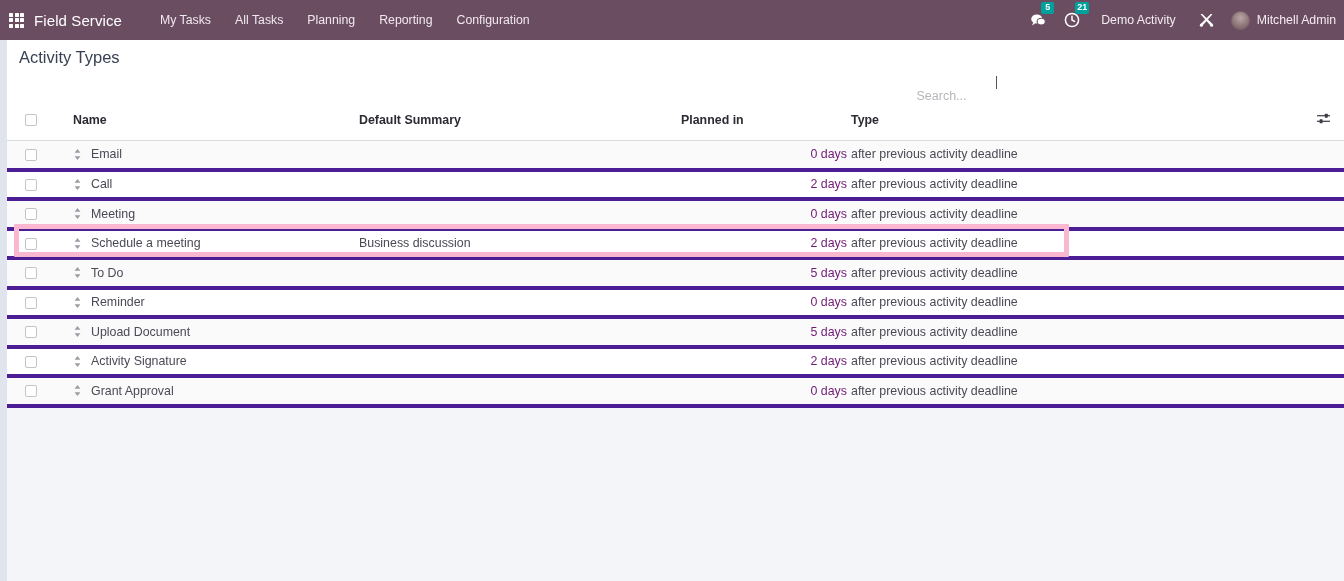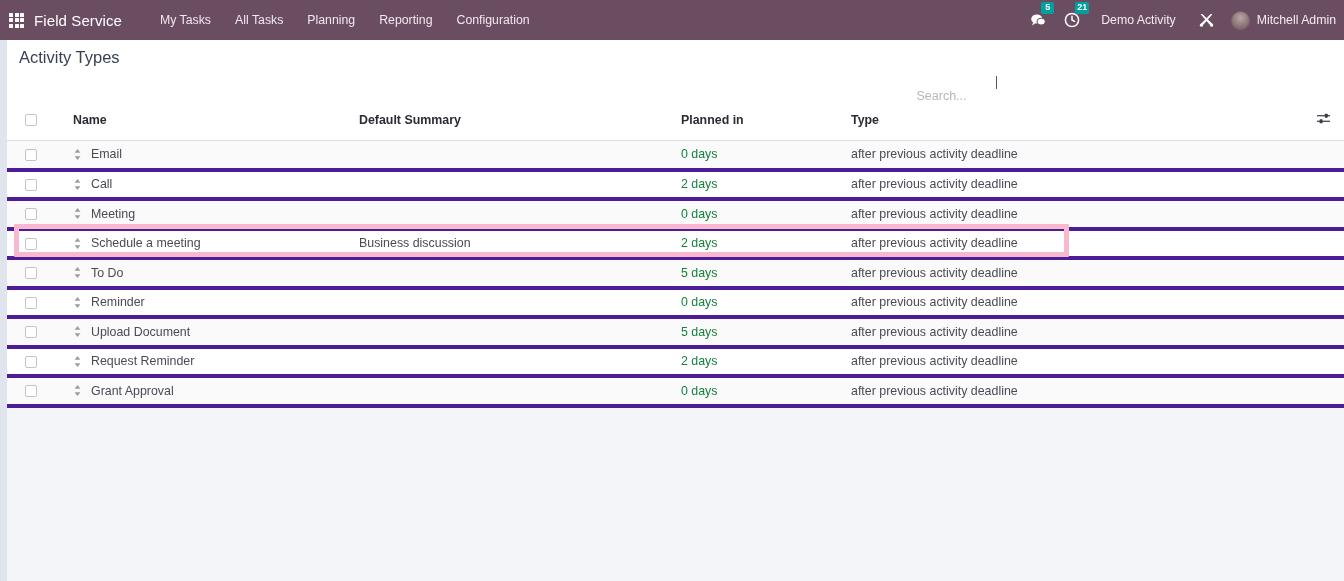--- a/index.html
+++ b/index.html
@@ -164,21 +164,21 @@
     width: 12px; height: 12px; border: 1px solid #c3c4c9;
     border-radius: 2px; background: #fff; display: inline-block;
     vertical-align: middle; cursor: pointer;
   }
   .namecell { display: flex; align-items: center; }
   .drag-handle {
     color: #9b9ba4; margin-right: 9px; cursor: grab;
     display: inline-flex; flex-direction: column; line-height: 4px;
     font-size: 9px;
   }
-  .planned-cell { padding-right: 0px; color: #15803d; }
+  .planned-cell { text-align: right; padding-right: 0px; color: #701a75; }
   .type-cell { color: #4a4a55; padding-left: 8px; }
 
   
   #highlight-box {
     position: absolute; pointer-events: none;
     left: 14px; top: 230px; width: 1055px; height: 29px;
     border: 5px solid #f9b8d0; border-radius: 1px; z-index: 40;
   }
 </style>
 </head>
@@ -460,21 +460,21 @@
         <tr class="even">
           <td class="col-check"><span class="rowcheck"></span></td>
           <td class="col-name">
             <div class="namecell">
               <span class="drag-handle">
                 <svg width="9" height="13" viewBox="0 0 9 14">
                   <path d="M4.5 1 L7.6 5 L1.4 5 Z" fill="#9b9ba4"></path>
                   <path d="M4.5 13 L7.6 9 L1.4 9 Z" fill="#9b9ba4"></path>
                 </svg>
               </span>
-              <span>Request Reminder</span>
+              <span>Activity Signature</span>
             </div>
           </td>
           <td class="col-sum"></td>
           <td class="col-plan planned-cell">2 days</td>
           <td class="col-type type-cell">after previous activity deadline</td>
           <td class="col-opt"></td>
         </tr>
         <tr class="odd">
           <td class="col-check"><span class="rowcheck"></span></td>
           <td class="col-name">

